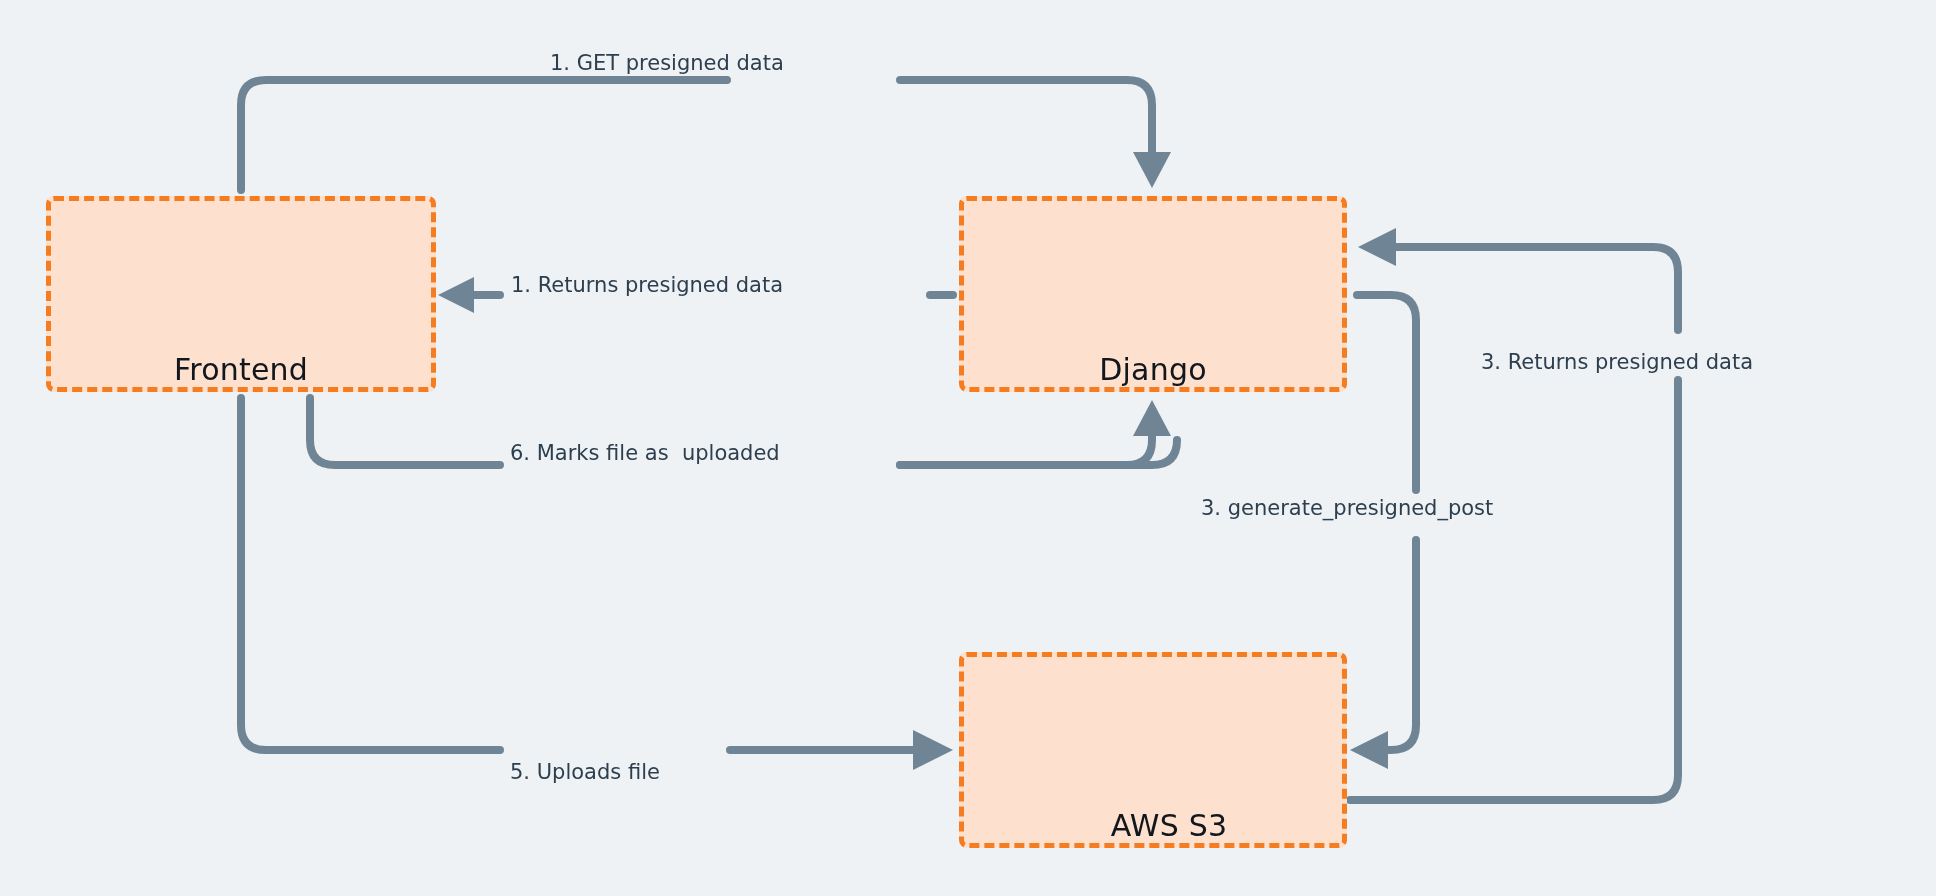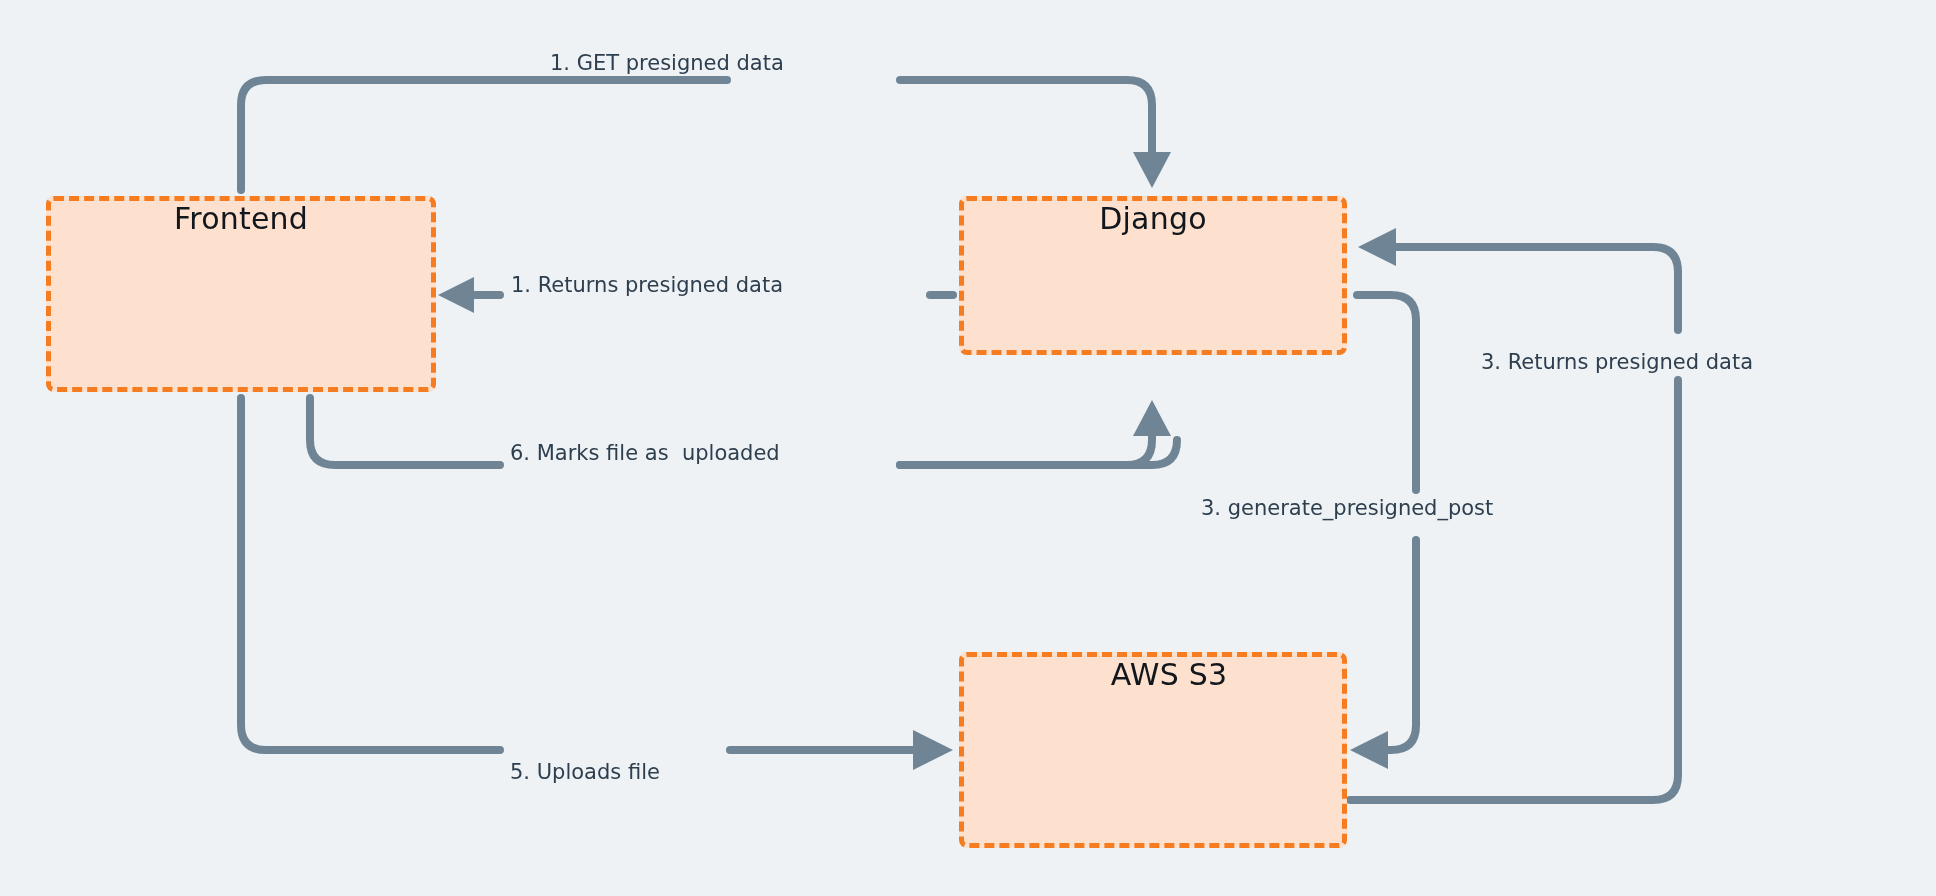--- a/index.html
+++ b/index.html
@@ -27,21 +27,21 @@
     height: 896px;
     display: block;
   }
   .node-box {
     position: absolute;
     box-sizing: border-box;
     background: #fde0cd;
     border: 5px dashed #f57c20;
     border-radius: 8px;
     display: flex;
-    align-items: flex-start;
+    align-items: flex-end;
     justify-content: center;
   }
   .node-label {
     font-family: "DejaVu Sans", sans-serif;
     font-size: 30px;
     color: #12161d;
     letter-spacing: 0.2px;
     white-space: pre;
   }
   .edge-label {
@@ -106,21 +106,21 @@
       <path class="edge-path" d="M 1678 330 L 1678 272 Q 1678 247 1653 247 L 1395 247"></path>
       <polygon class="edge-arrow" points="1358,247 1396,228 1396,266"></polygon>
     </g>
 
   </svg>
 
   <div class="node-box" style="left:46px; top:196px; width:390px; height:196px;">
     <span class="node-label">Frontend</span>
   </div>
 
-  <div class="node-box" style="left:959px; top:196px; width:388px; height:159px;">
+  <div class="node-box" style="left:959px; top:196px; width:388px; height:196px;">
     <span class="node-label">Django</span>
   </div>
 
   <div class="node-box" style="left:959px; top:652px; width:388px; height:196px;padding-left:32px;">
     <span class="node-label">AWS S3</span>
   </div>
 
   <div class="edge-label" style="left:550px; top:53px;">1. GET presigned data</div>
 
   <div class="edge-label" style="left:511px; top:275px;">1. Returns presigned data</div>

